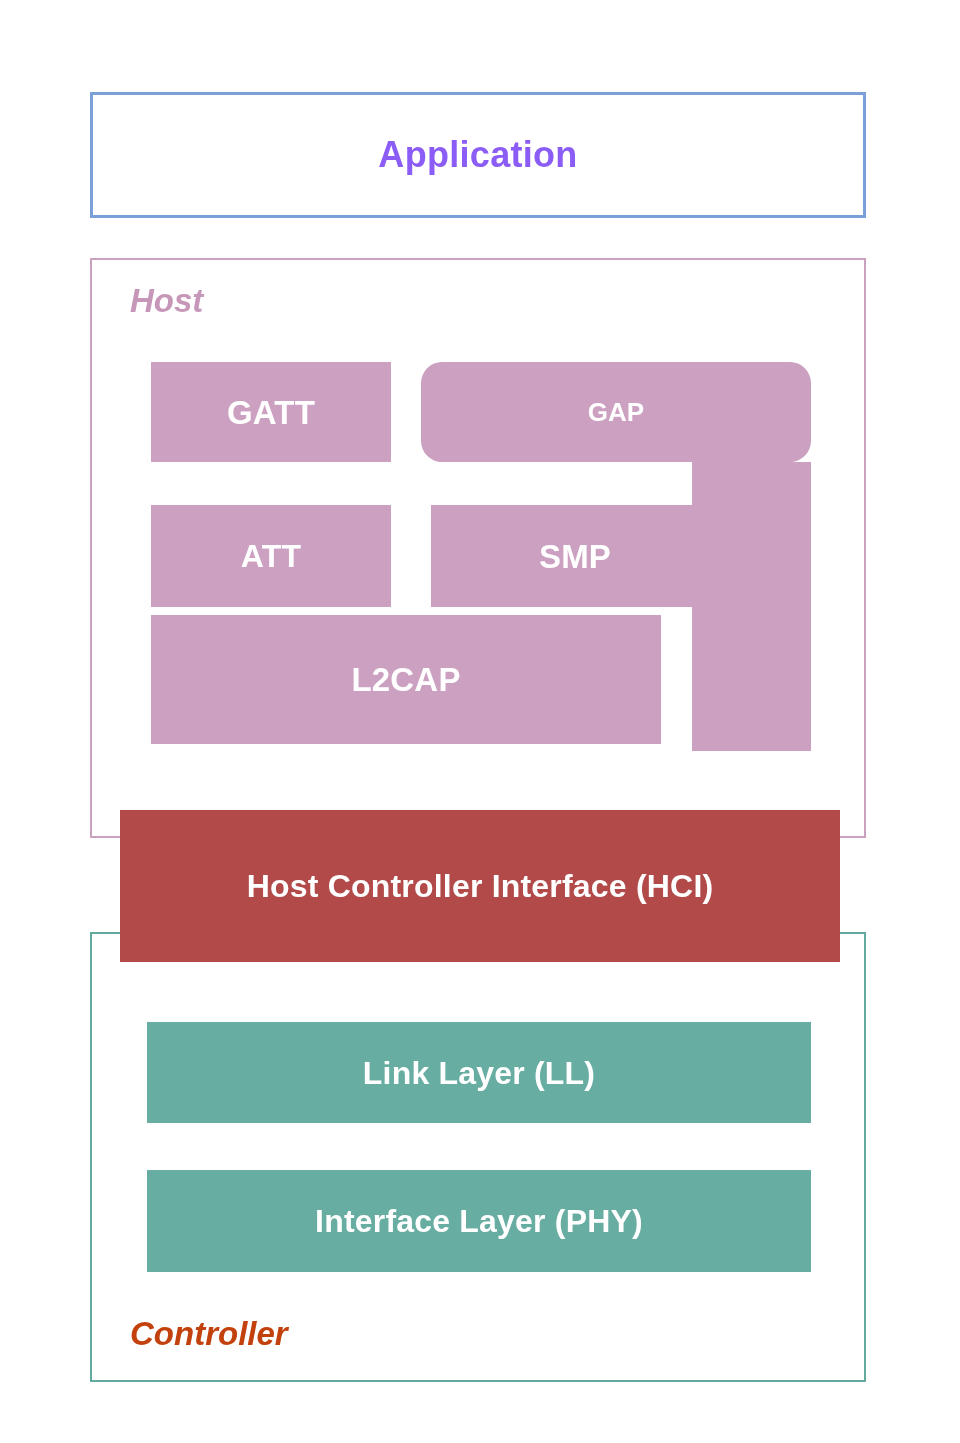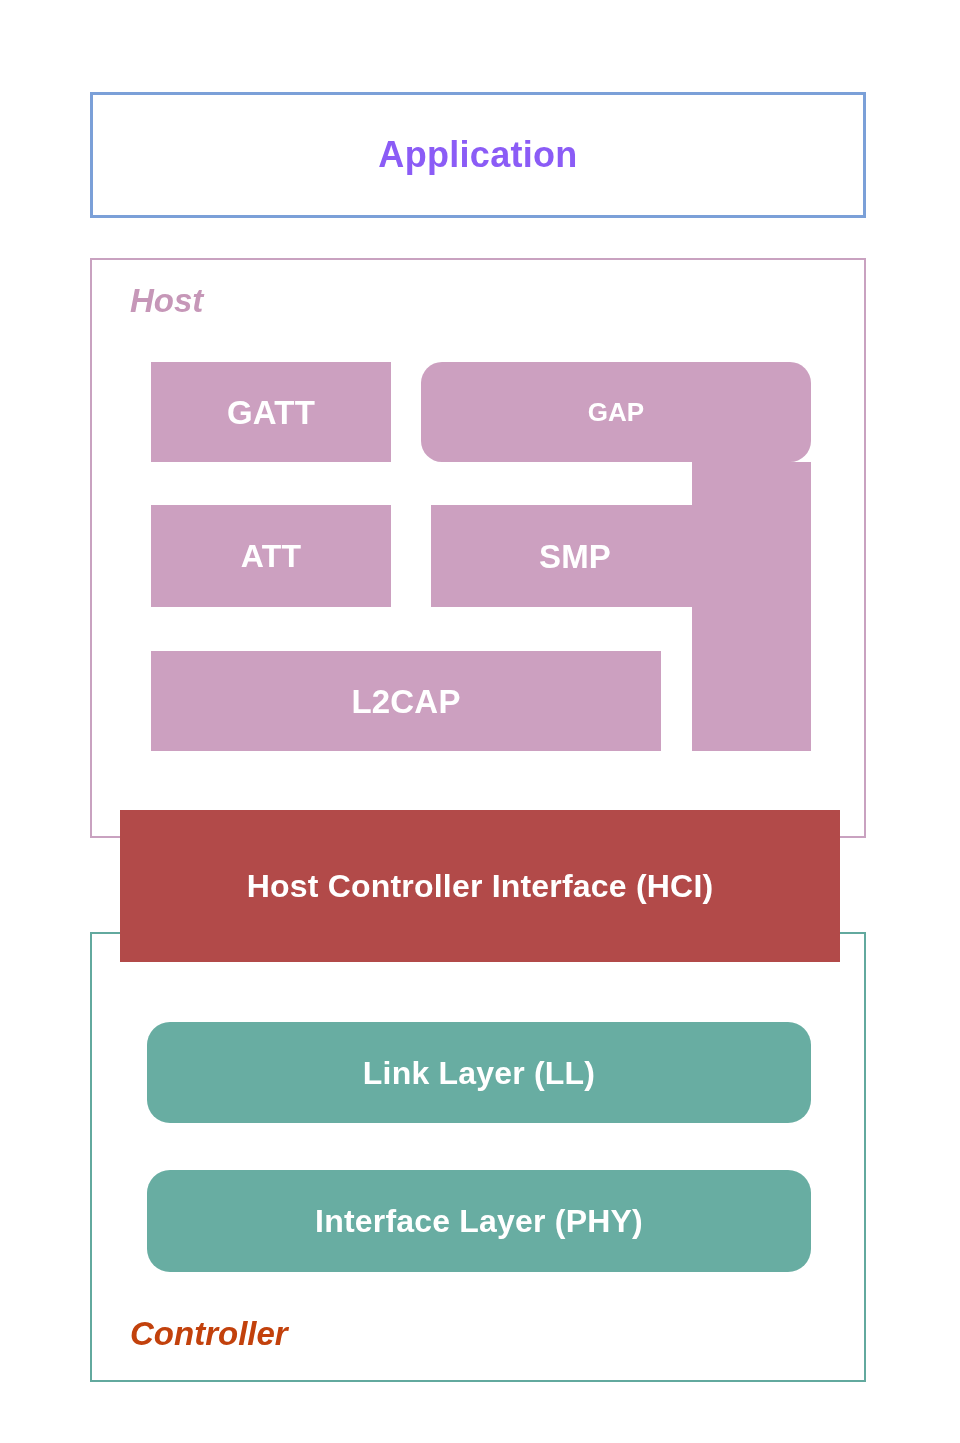--- a/index.html
+++ b/index.html
@@ -79,21 +79,21 @@
     color: #C697B8;
     font-size: 33px;
   }
 
   
   .mauve { background: #CCA0C0; }
 
   #blk-gatt  { left: 151px; top: 362px; width: 240px; height: 100px; font-size: 33px; }
   #blk-att   { left: 151px; top: 505px; width: 240px; height: 102px; font-size: 32px; }
   #blk-smp   { left: 421px; top: 505px; width: 288px; height: 102px; font-size: 33px; margin-left: 10px; }
-  #blk-l2cap { left: 151px; top: 651px; width: 510px; height: 100px; font-size: 33px; }
+  #blk-l2cap { left: 151px; top: 615px; width: 510px; height: 129px; font-size: 33px; }
 
   
   #blk-gap-wrap {
     left: 421px; top: 362px;
     width: 390px; height: 389px;
     position: absolute;
   }
   #blk-gap-top {
     position: absolute;
     left: 0; top: 0; width: 390px; height: 100px;
@@ -120,21 +120,21 @@
     width: 776px; height: 450px;
     border-color: #62A99E;
     border-width: 2px;
   }
   #controller-label {
     left: 130px; top: 1317px;
     color: #c2410c;
     font-size: 33px;
   }
 
-  .teal { background: #68ADA2; border-radius: 23px; }
+  .teal { background: #68ADA2; }
   #blk-ll  { left: 147px; top: 1022px; width: 664px; height: 101px; font-size: 32px; }
   #blk-phy { left: 147px; top: 1170px; width: 664px; height: 102px; font-size: 32px; }
 </style>
 </head>
 <body>
 
 <div id="canvas">
 
   <div id="app-box" class="outline-box"></div>
   <div id="app-label">Application</div>

